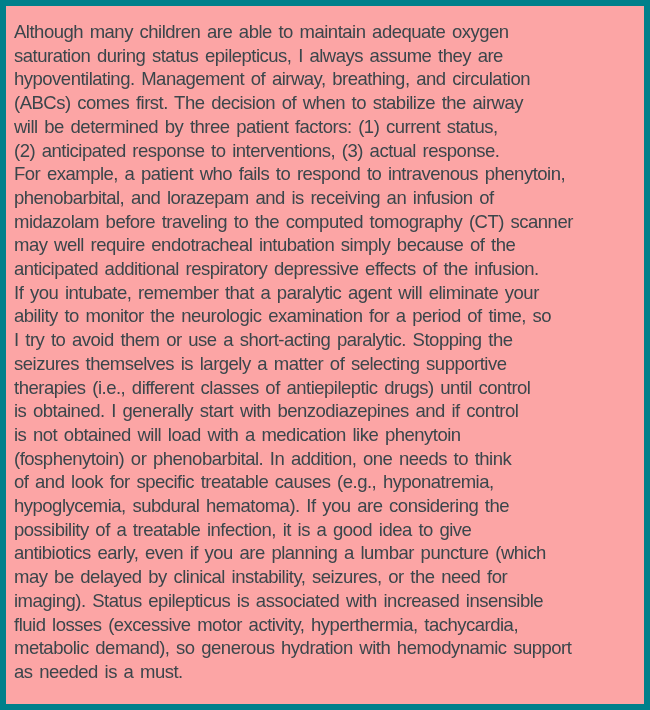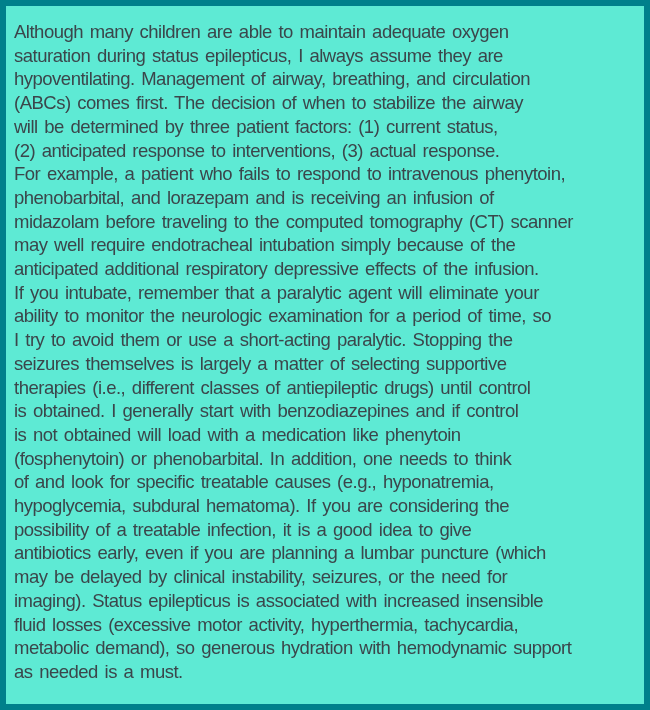--- a/index.html
+++ b/index.html
@@ -8,21 +8,21 @@
     width: 650px;
     height: 710px;
     background: #ffffff;
     overflow: hidden;
   }
   .callout-box {
     box-sizing: border-box;
     width: 650px;
     height: 710px;
     border: 6px solid #00808b;
-    background: #5eead4;
+    background: #fca5a5;
     padding: 14px 8px 4px 8px;
   }
   .callout-text {
     font-family: "Liberation Sans", sans-serif;
     font-size: 18.5px;
     line-height: 23.7px;
     color: #3b464b;
     letter-spacing: -0.5px;
     word-spacing: 2px;
     white-space: pre-line;

